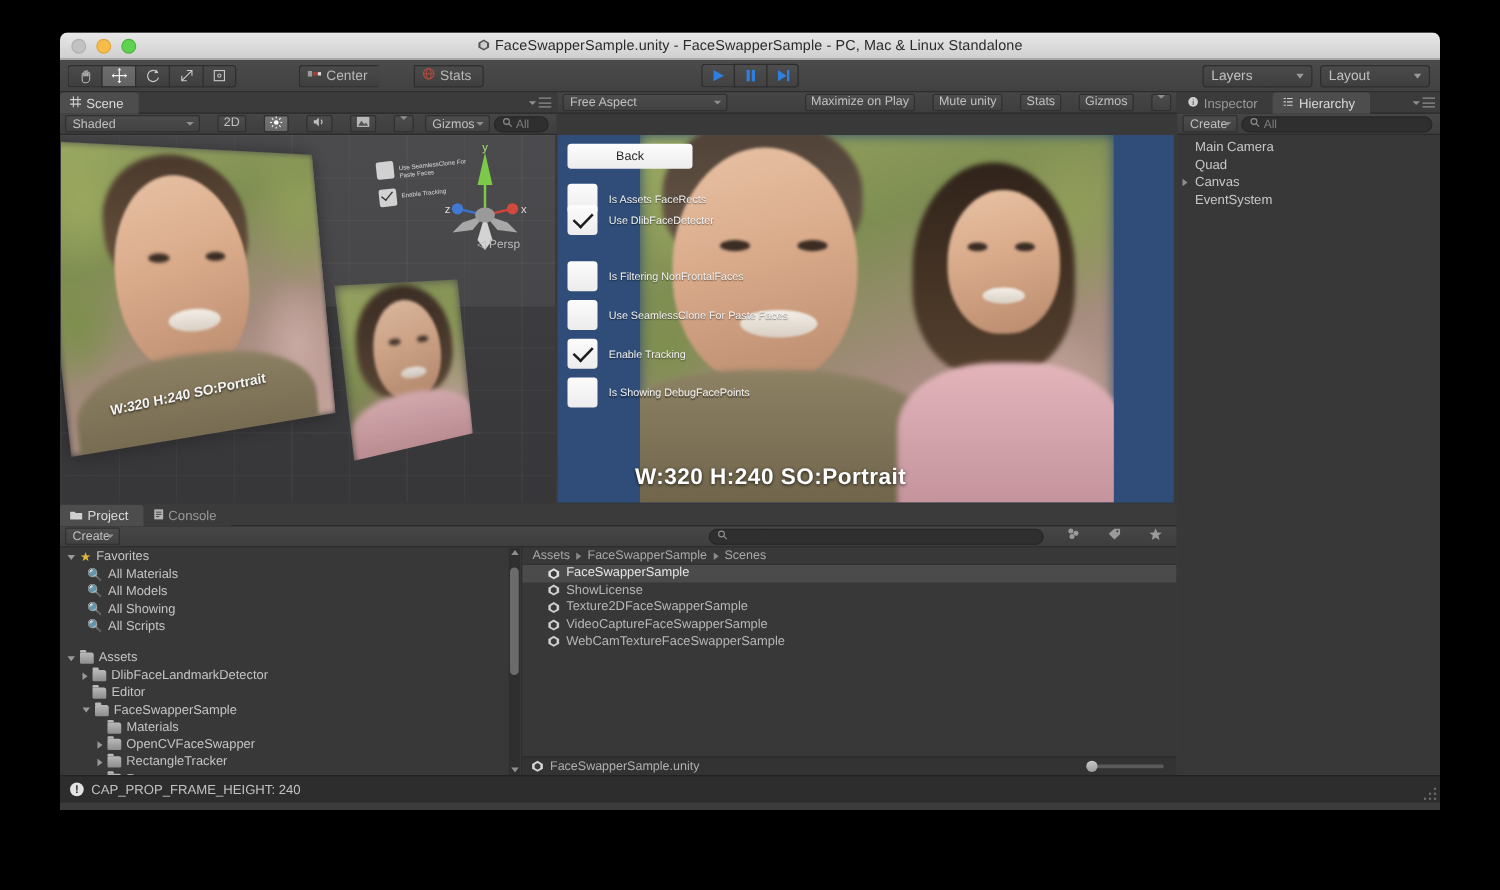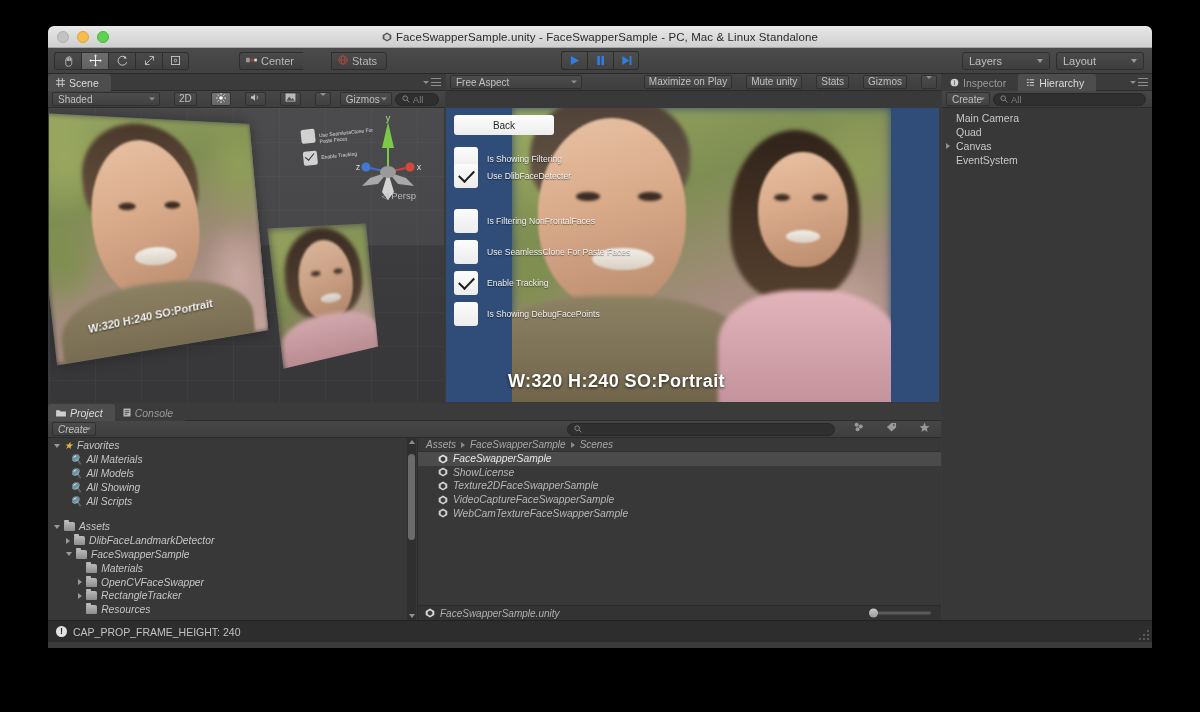--- a/index.html
+++ b/index.html
@@ -223,21 +223,21 @@
     height:14px; display:flex;align-items:center; padding-left:14px; gap:4px;
     font-size:10.5px;color:#c8c8c8;
   }
   .foldarrow{
     position:absolute;margin-left:-10px;
     border-top:3.5px solid transparent;border-bottom:3.5px solid transparent;
     border-left:4.5px solid #8f8f8f;
   }
 
   
-  #project-panel{ left:0; top:330px; width:893px; height:216px; background:#393939;font-style:italic;}
+  #project-panel{ left:0; top:330px; width:893px; height:216px; background:#393939;}
   .proj-body{ position:absolute;top:34px;left:0;right:0;bottom:0;display:flex;}
   .proj-tree{
     width:370px; background:#383838; border-right:1px solid #2b2b2b;
     position:relative; overflow:hidden;
   }
   .tree-row{
     height:13.8px;display:flex;align-items:center;gap:4px;
     font-size:10.3px;color:#c5c5c5; position:relative;
   }
   .star{ color:#e2b93b; font-size:10px; }
@@ -620,21 +620,21 @@
           </div>
         </div>
 
         <div class="ui-overlay">
           <div class="back-btn">
             <span>Back</span>
           </div>
 
           <div class="cbrow" style="top:39px">
             <div class="cbox"></div>
-            <div class="cblabel">Is Showing Filtering</div>
+            <div class="cblabel">Is Assets FaceRects</div>
           </div>
 
           <div class="cbrow" style="top:56px">
             <div class="cbox">
                 <span class="ck"></span>
               </div>
             <div class="cblabel">Use DlibFaceDetecter</div>
           </div>
 
           <div class="cbrow" style="top:101px">
@@ -799,20 +799,25 @@
 
             <div class="tree-row" style="padding-left:6px">
               <span class="tri open"></span>
               <span class="folder"></span>
               <span>Assets</span>
             </div>
             <div class="tree-row" style="padding-left:18px">
               <span class="tri"></span>
               <span class="folder"></span>
               <span>DlibFaceLandmarkDetector</span>
+            </div>
+            <div class="tree-row" style="padding-left:18px">
+              <span class="tri blank"></span>
+              <span class="folder"></span>
+              <span>Editor</span>
             </div>
             <div class="tree-row" style="padding-left:18px">
               <span class="tri open"></span>
               <span class="folder"></span>
               <span>FaceSwapperSample</span>
             </div>
             <div class="tree-row" style="padding-left:30px">
               <span class="tri blank"></span>
               <span class="folder"></span>
               <span>Materials</span>

